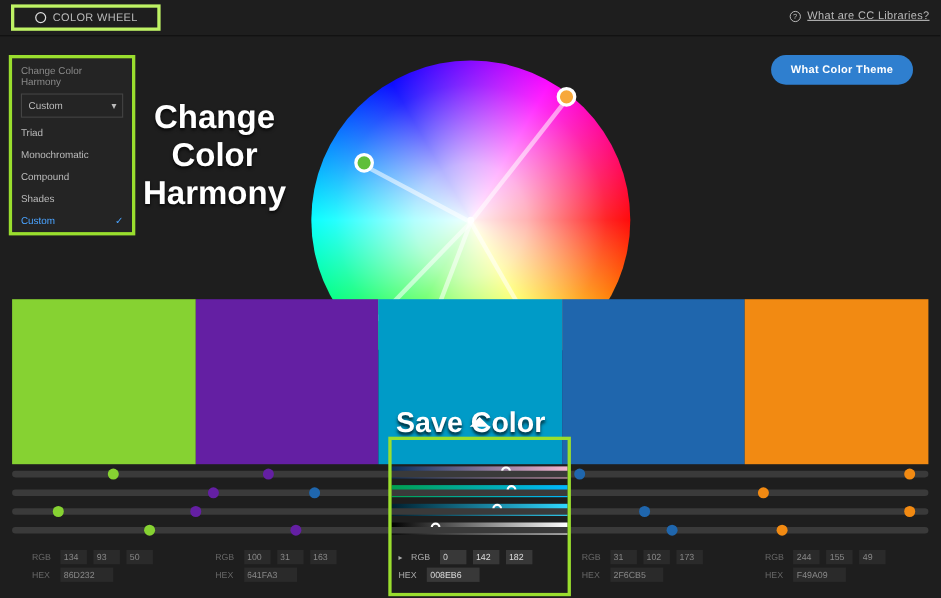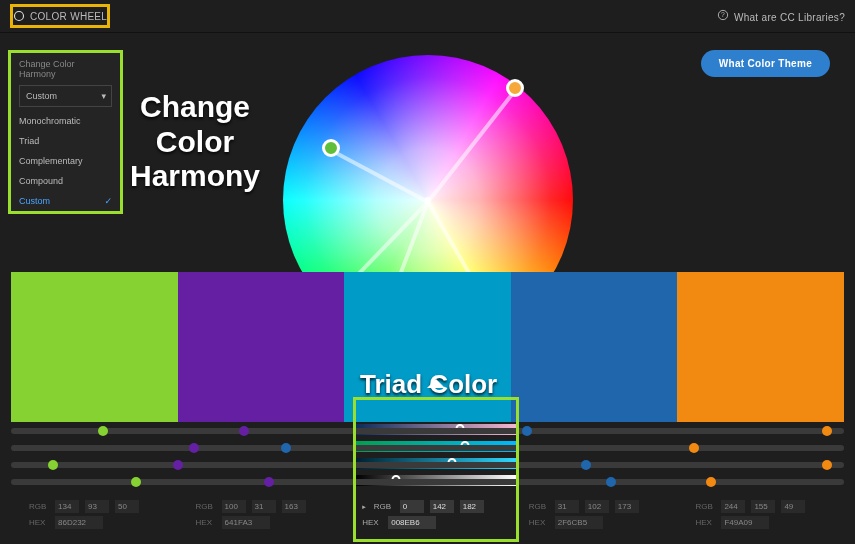--- a/index.html
+++ b/index.html
@@ -17,22 +17,22 @@
     height: 33px;
     display:flex; align-items:center;
     padding: 0 10px;
     color:#bbb;
     font-size:10px;
     letter-spacing:.3px;
     border-bottom:1px solid #111;
   }
   .hdr .tab { display:flex; align-items:center; gap:5px; padding:6px 8px; }
   .hdr .icon { width:12px; height:12px; display:inline-block;}
-  .hdr .active-box { border:3px solid #eab308; padding:3px 0;align-items:center; }
-  .hdr .right { margin-left:auto; display:flex; align-items:flex-end; gap:5px; font-size:10px; }
+  .hdr .active-box { border:3px solid #bef264; padding:3px 18px;align-items:center; }
+  .hdr .right { margin-left:auto; display:flex; align-items:flex-start; gap:5px; font-size:10px;text-decoration:underline; }
   
   .save-btn {
     position:absolute; top:50px; right:25px;
     background:#2f7fcf; color:#fff;
     font-size:10px; font-weight:600;
     padding:8px 18px; border-radius:15px;
     letter-spacing:.3px;
     cursor:pointer;
   }
   
@@ -132,24 +132,24 @@
     <span>What are CC Libraries?</span>
   </div>
 </div>
 
 <div class="save-btn">What Color Theme</div>
 
 <div class="harmony">
   <div class="hdr2">Change Color Harmony</div>
   <select-like>Custom</select-like>
   <div id="harmony-items">
+      <div class="item">Triad</div>
       <div class="item">Monochromatic</div>
-      <div class="item">Triad</div>
-      <div class="item">Complementary</div>
       <div class="item">Compound</div>
+      <div class="item">Shades</div>
       <div class="item sel">Custom<span>✓</span></div>
     </div>
 </div>
 
 <div class="annot1">Change Color Harmony</div>
 
 <div class="wheel">
   <div class="ctr"></div>
   <div id="wheel-spokes">
       <div class="spoke" style="width: 110.2px; transform: rotate(-152deg);"></div>
@@ -166,21 +166,21 @@
 </div>
 
 <div class="swatches" id="swatches">
     <div style="background: rgb(134, 210, 50);"></div>
     <div style="background: rgb(100, 31, 163);"></div>
     <div style="background: rgb(0, 155, 199);"></div>
     <div style="background: rgb(31, 102, 173);"></div>
     <div style="background: rgb(242, 138, 18);"></div>
   </div>
 
-<div class="annot2">Triad Color</div>
+<div class="annot2">Save Color</div>
 
 <div class="basebox">
   <div class="tri"></div>
 </div>
 
 <div id="gstrips">
     <div class="gstrip" style="top: 424px; background: linear-gradient(90deg, rgb(11, 45, 90), rgb(245, 182, 208));">
       <div class="dot" style="left: 65%; background: transparent; border: 2px solid rgb(255, 255, 255); width: 9px; height: 9px; top: 0px;"></div>
     </div>
     <div class="gstrip" style="top: 441px; background: linear-gradient(90deg, rgb(0, 160, 80), rgb(0, 184, 255));">

